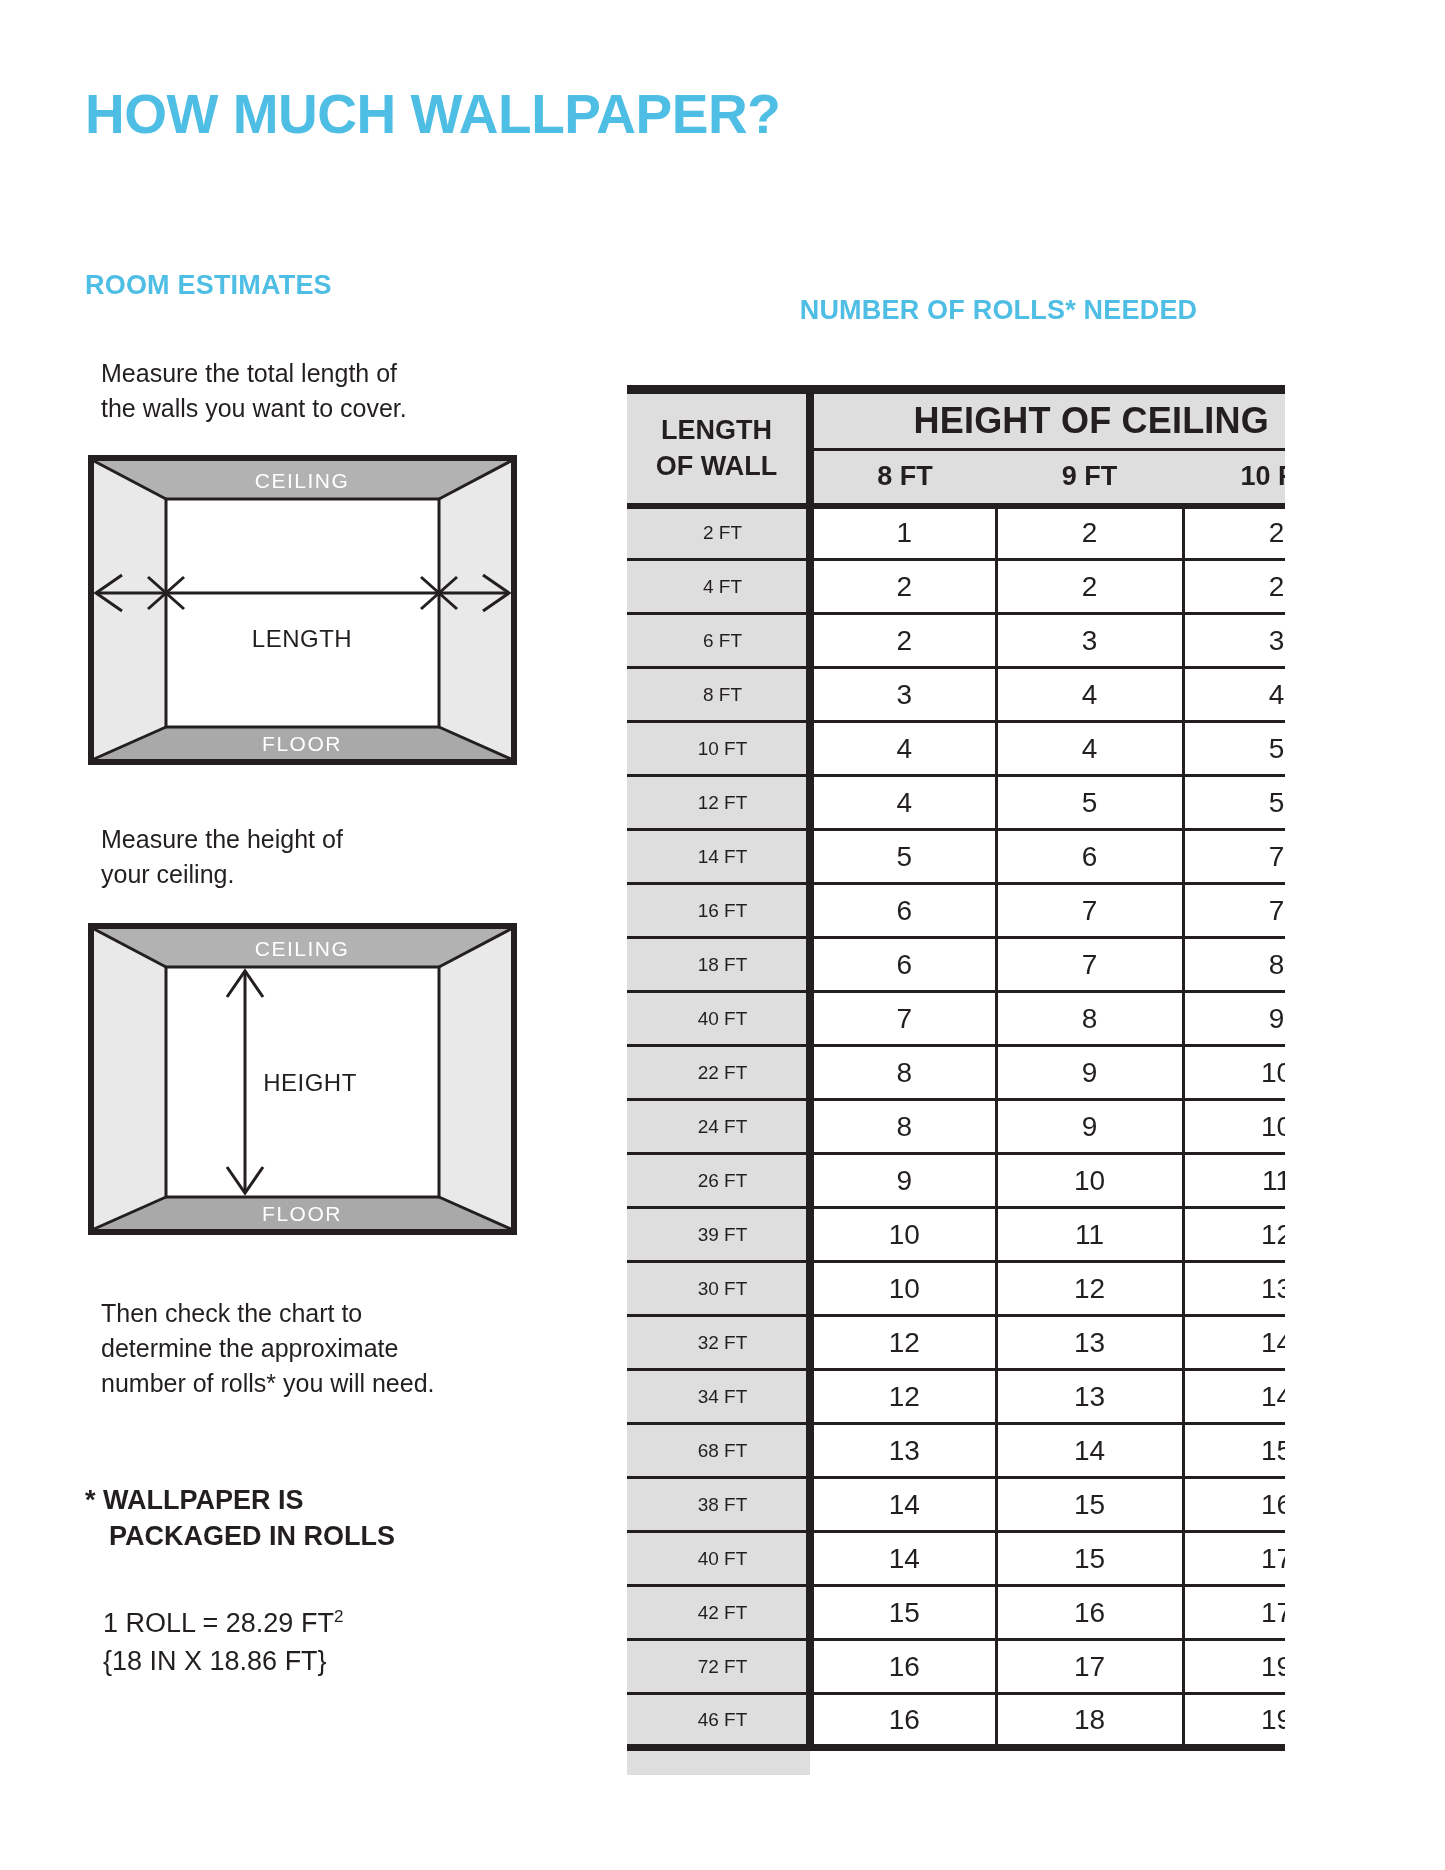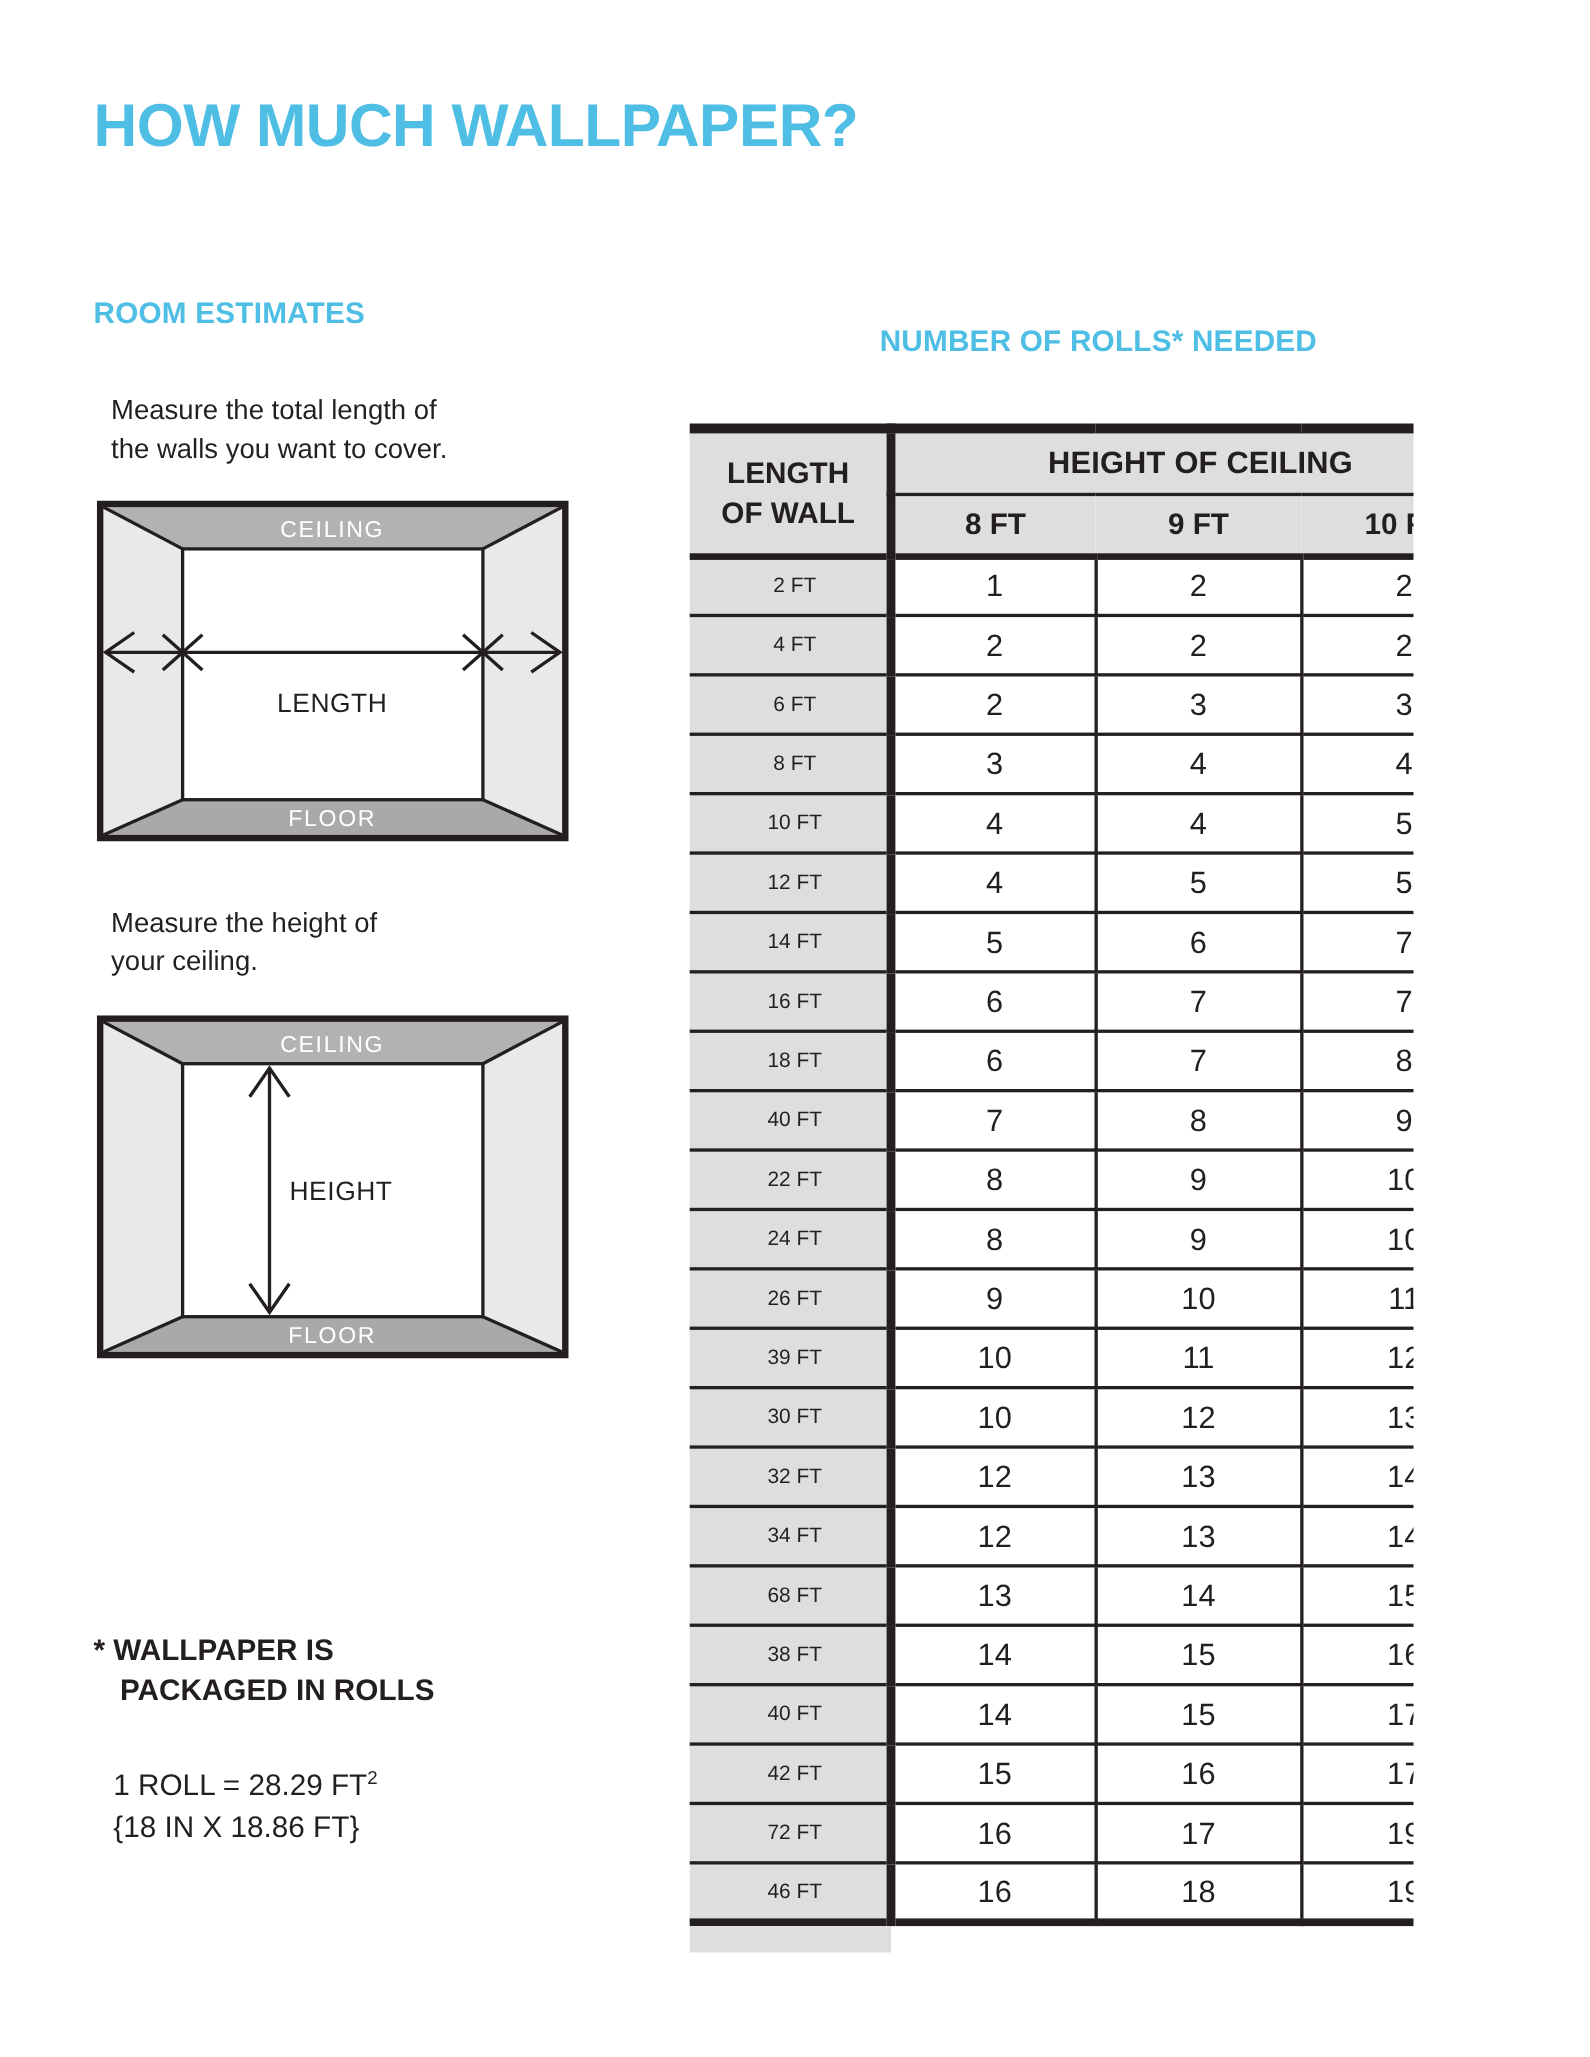--- a/index.html
+++ b/index.html
@@ -36,21 +36,21 @@
   .roll-info sup{font-size:17px;vertical-align:super;line-height:0;}
 
   .table-wrap{position:absolute;left:627px;top:385px;width:743px;}
   table.rolls{border-collapse:collapse;table-layout:fixed;width:743px;
     border-top:9px solid var(--ink);
     border-bottom:7px solid var(--ink);
     border-right:3px solid var(--ink);}
   table.rolls th,table.rolls td{padding:0;text-align:center;vertical-align:middle;}
   th.rowhead{background:var(--cell-gray);border-right:8px solid var(--ink);border-bottom:6px solid var(--ink);
     font-size:27px;font-weight:bold;white-space:pre-line;line-height:36px;}
-  th.grouphead{background:var(--cell-gray);border-bottom:3px solid var(--ink);font-size:28px;font-weight:bold;height:60px;letter-spacing:0.2px;}
+  th.grouphead{background:var(--cell-gray);border-bottom:3px solid var(--ink);font-size:36px;font-weight:bold;height:60px;letter-spacing:0.2px;}
   tr.subhead th{background:var(--cell-gray);border-bottom:6px solid var(--ink);font-size:27px;font-weight:bold;height:56px;}
   tbody th.rowlabel{background:var(--cell-gray);border-right:8px solid var(--ink);border-bottom:3px solid var(--ink);
     font-size:19px;font-weight:normal;height:54px;padding-left:12px;}
   tbody td{border:3px solid var(--ink);background:#ffffff;font-size:28px;font-weight:400;height:54px;}
   .gray-stub{width:183px;height:24px;background:var(--cell-gray);}
 
   svg text{font-family:"Liberation Sans","DejaVu Sans",sans-serif;}
   .room-label{fill:#ffffff;font-size:21px;letter-spacing:1.5px;}
   .measure-label{fill:var(--ink);font-size:24px;letter-spacing:0.5px;}
 </style>
@@ -108,20 +108,23 @@
     <g stroke="var(--ink)" stroke-width="3" fill="none">
       <line x1="157" y1="48" x2="157" y2="270"></line>
       <polyline points="139,74 157,48 175,74"></polyline>
       <polyline points="139,244 157,270 175,244"></polyline>
     </g>
     <text class="room-label" x="214" y="33" text-anchor="middle">CEILING</text>
     <text class="room-label" x="214" y="298" text-anchor="middle">FLOOR</text>
     <text class="measure-label" x="222" y="168" text-anchor="middle">HEIGHT</text>
   </svg>
 
+  <p class="body-text" id="instr-chart">Then check the chart to
+determine the approximate
+number of rolls* you will need.</p>
 
   <p class="footnote">
     <span>* WALLPAPER IS</span>
     <span class="indent">PACKAGED IN ROLLS</span>
   </p>
 
   <p class="roll-info">
     <span><span>1 ROLL = 28.29 FT</span><sup>2</sup></span><br>
     <span>{18 IN X 18.86 FT}</span>
   </p>

